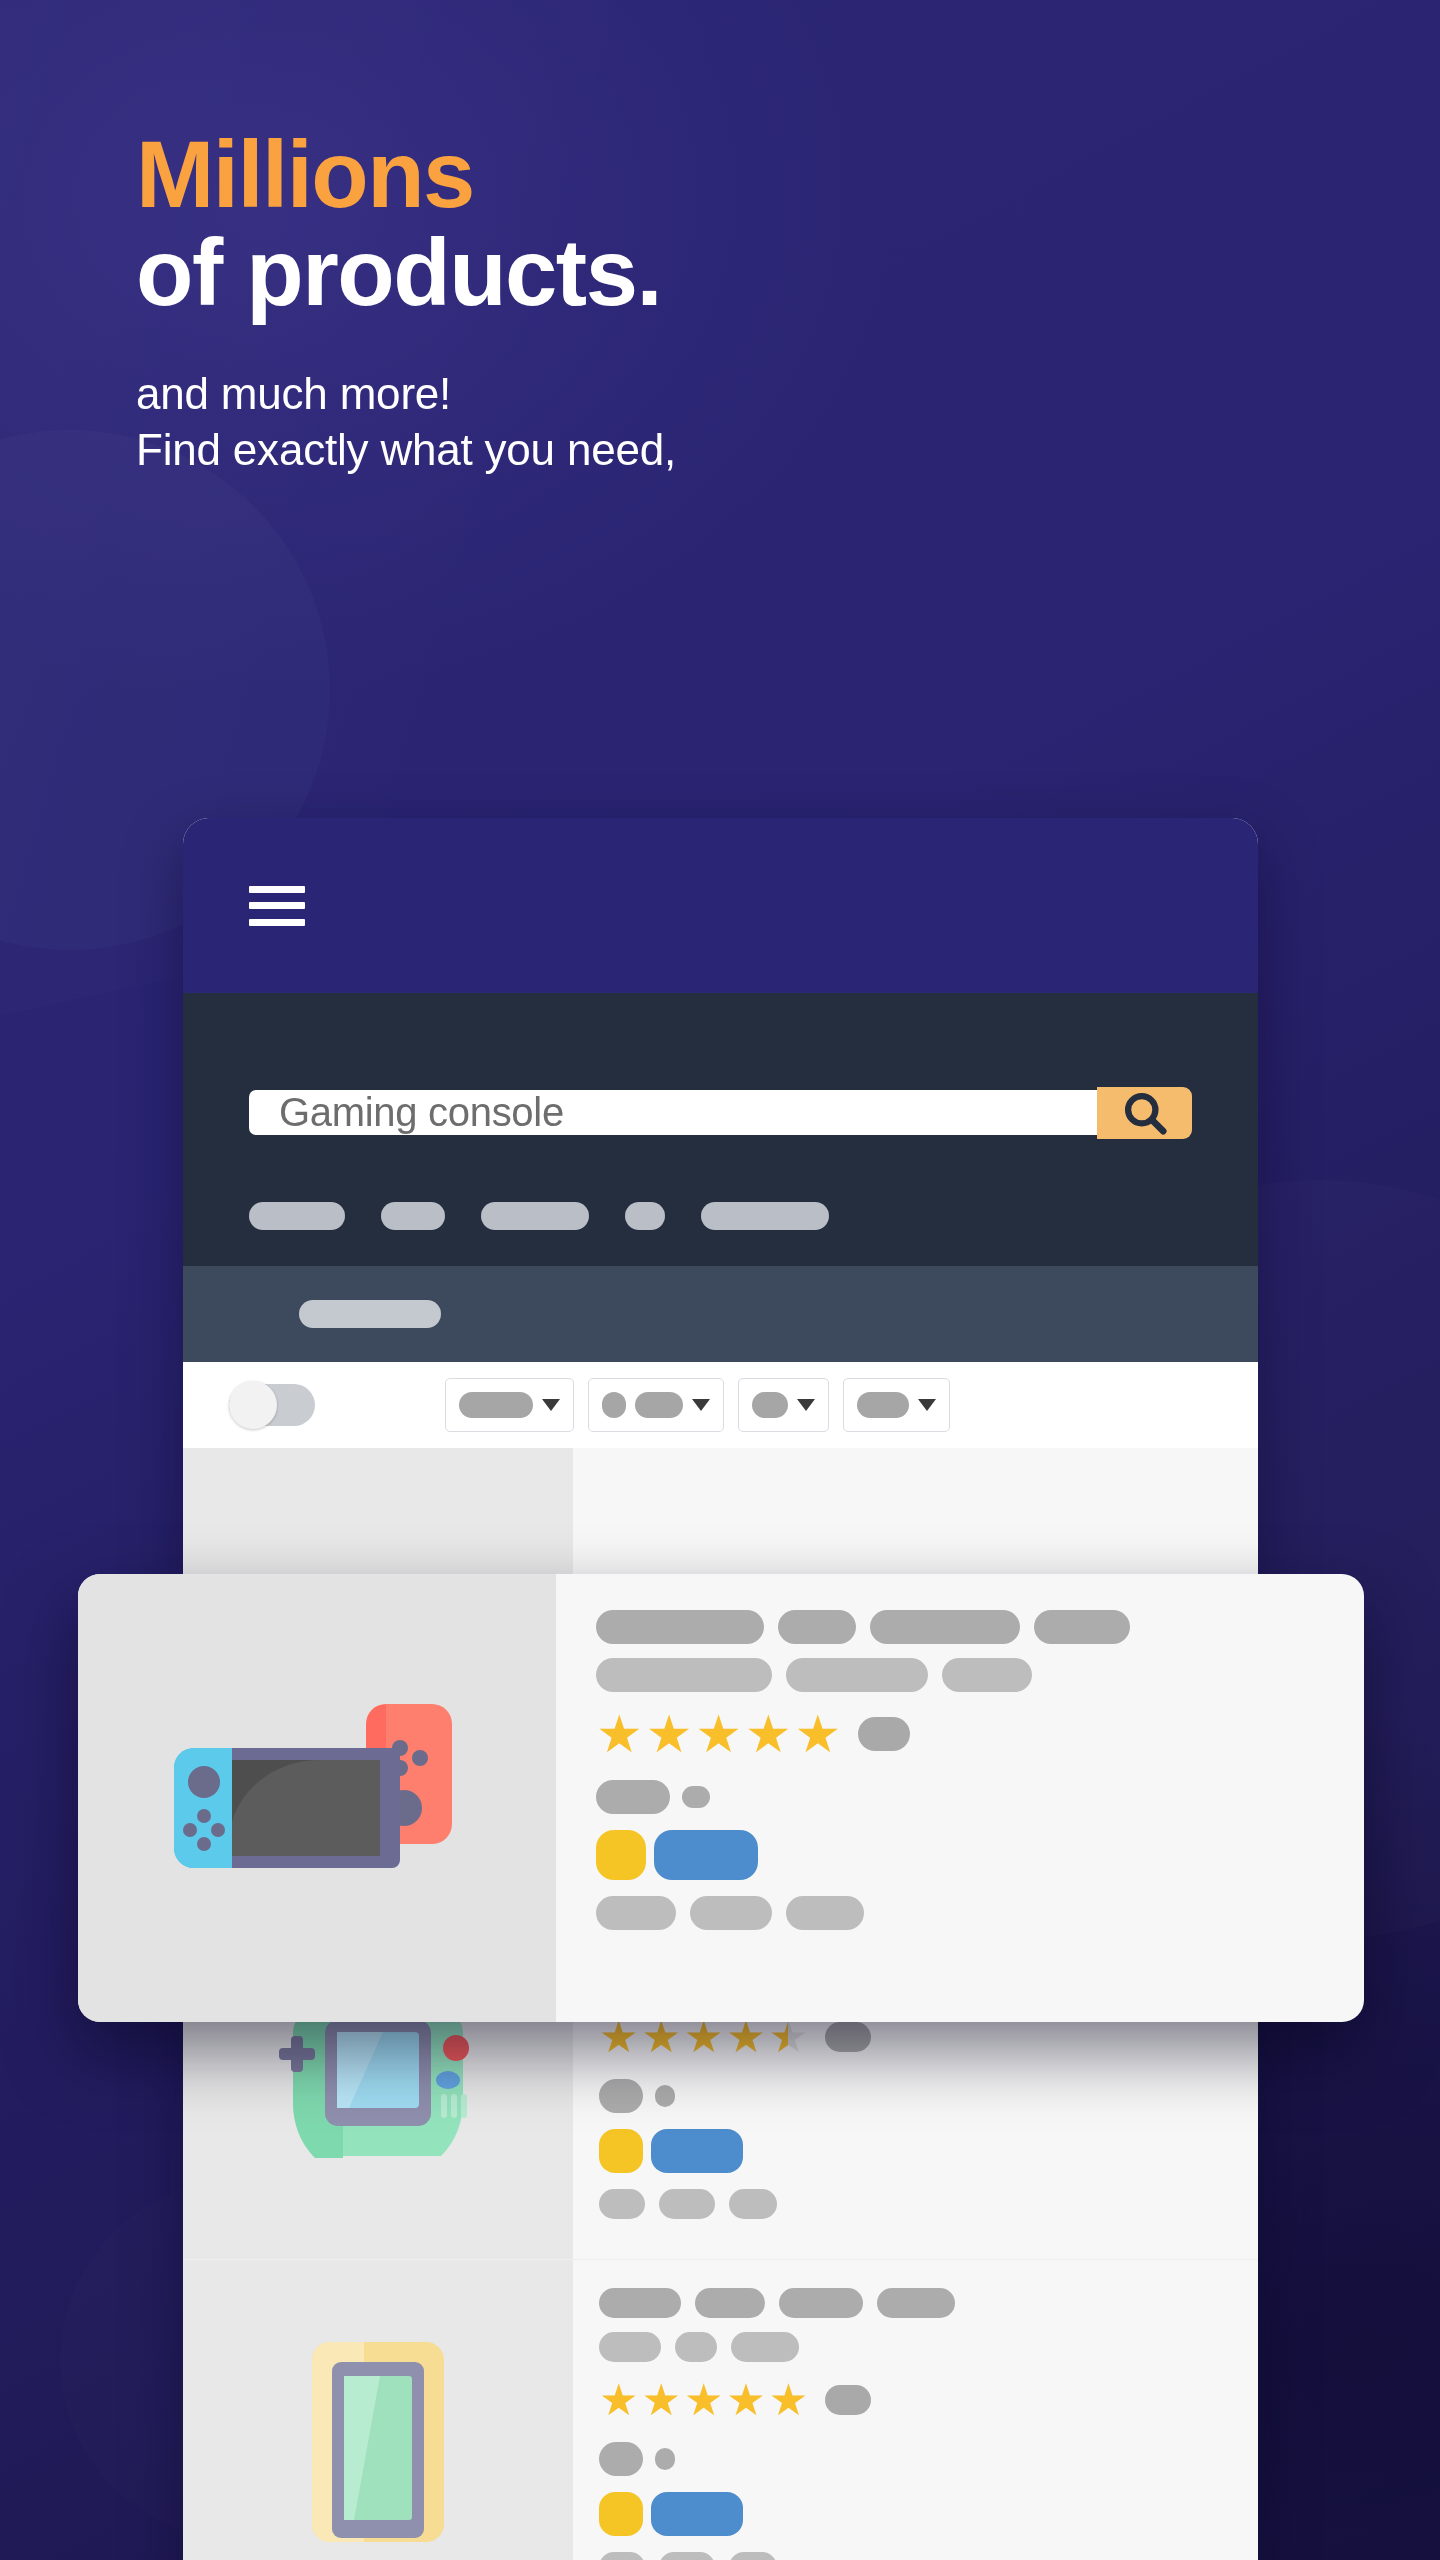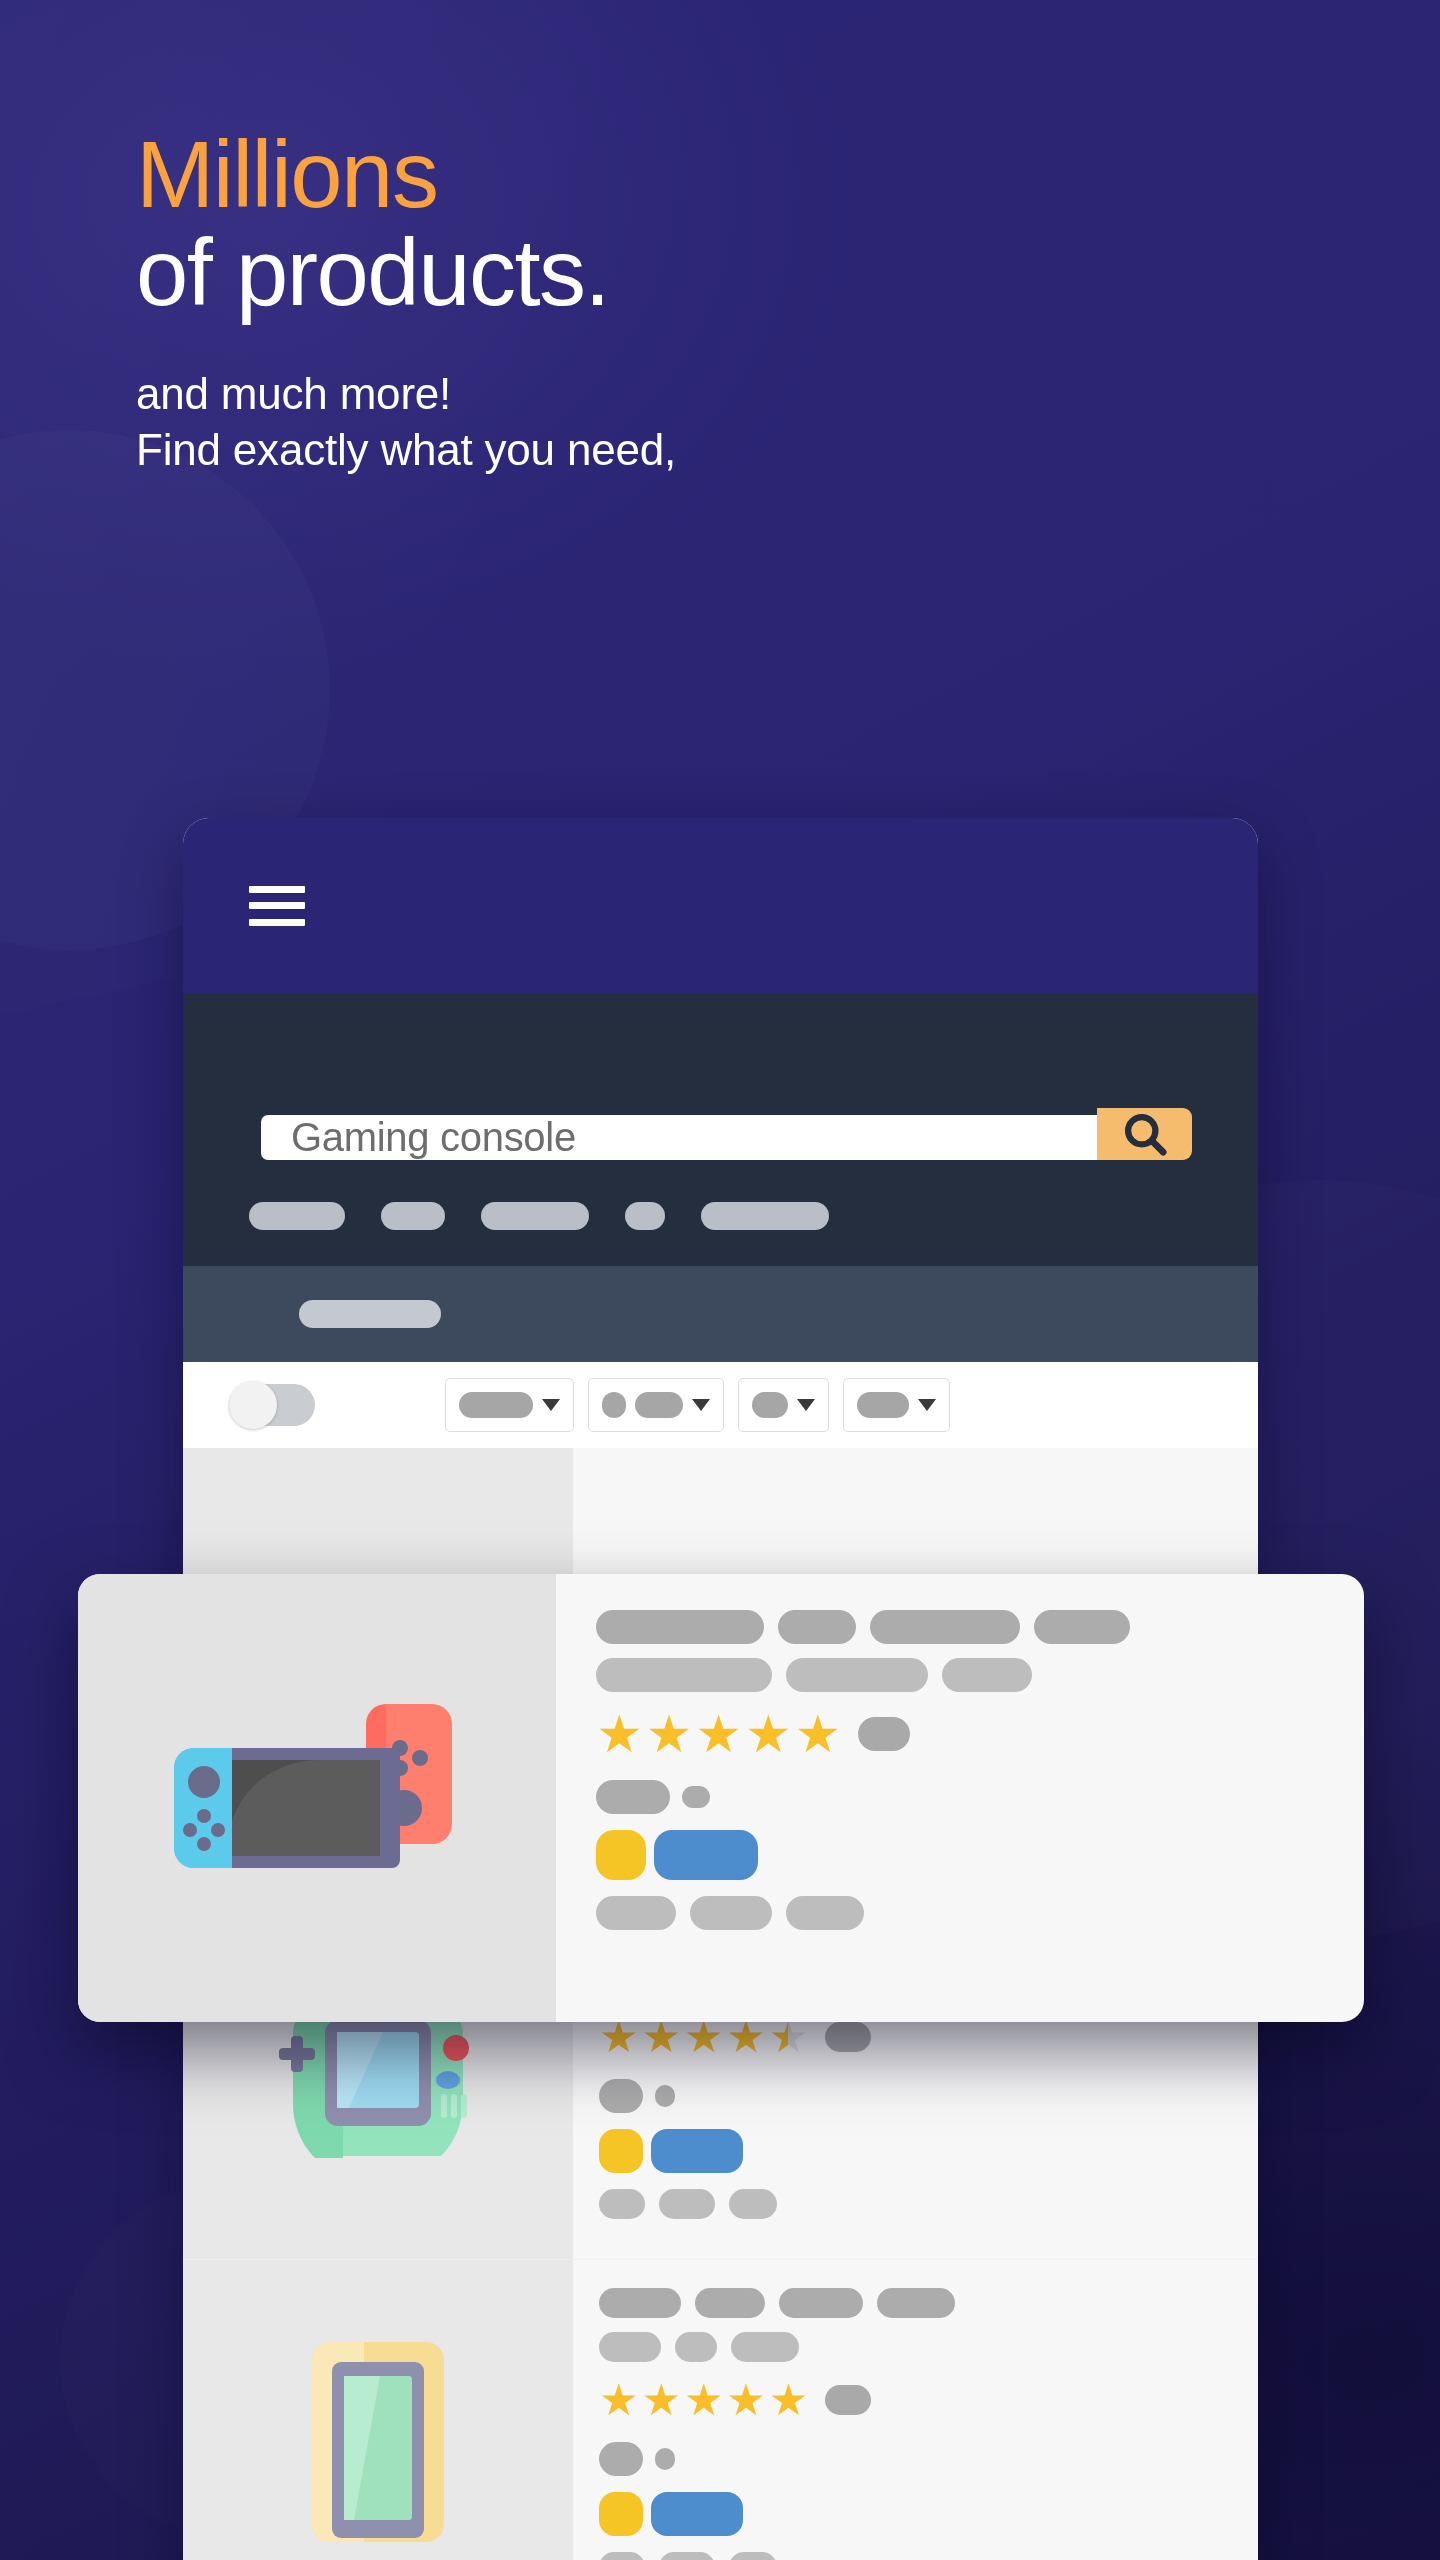--- a/index.html
+++ b/index.html
@@ -48,21 +48,21 @@
 
   
   .copy {
     position: absolute;
     left: 136px;
     top: 126px;
     width: 1120px;
   }
   .headline {
     font-size: 94px;
-    font-weight: 400;
+    font-weight: 700;
     line-height: 1.04;
     letter-spacing: -1.5px;
     margin: 0;
   }
   .headline .hl-accent { color: #f9a23f; display: block; }
   .headline .hl-plain  { color: #ffffff; display: block; }
 
   .subcopy {
     margin: 44px 0 0 0;
     color: #ffffff;
@@ -93,21 +93,21 @@
     align-items: center;
     padding-left: 66px;
   }
   .hamburger { width: 56px; height: 40px; display: flex; flex-direction: column; justify-content: space-between; }
   .hamburger span { display: block; height: 7px; background: #ffffff; border-radius: 1px; }
 
   .search-zone {
     background: #242e3e;
     padding: 72px 66px 36px 66px;
   }
-  .search-row { display: flex; align-items: flex-end; height: 95px; margin-left: 12px; }
+  .search-row { display: flex; align-items: center; height: 95px; }
   .search-input {
     flex: 1;
     background: #ffffff;
     border-radius: 7px 0 0 7px;
     display: flex;
     align-items: center;
     padding-left: 30px;
   }
   .search-input .val {
     color: #6d6d6d;

